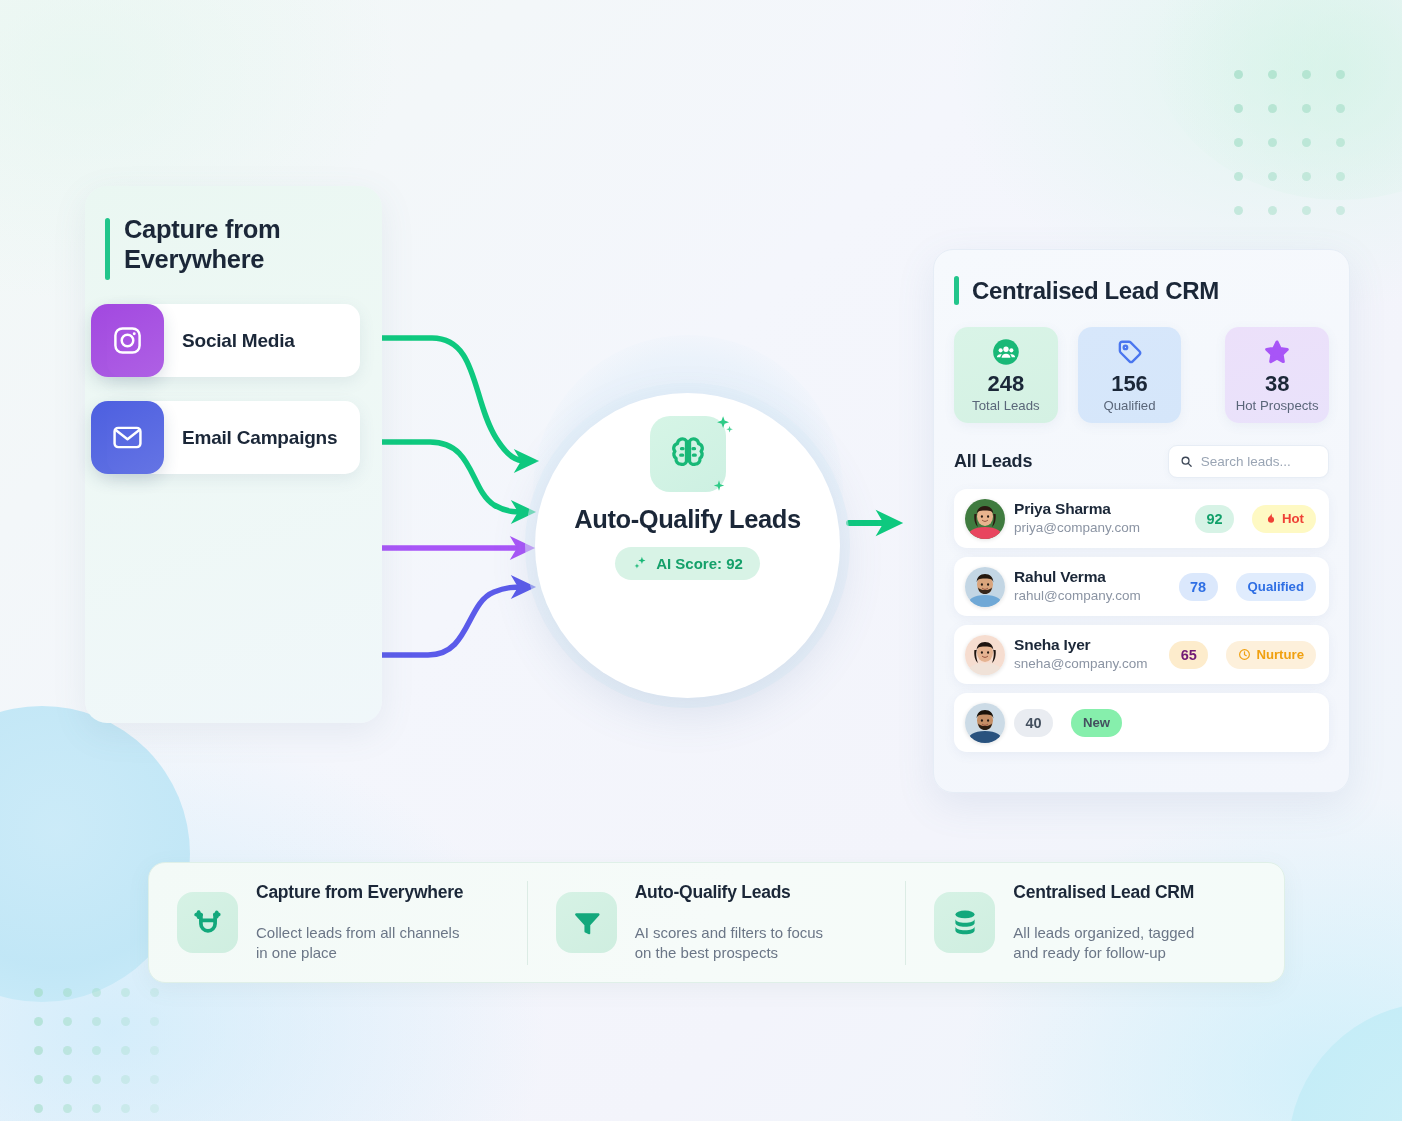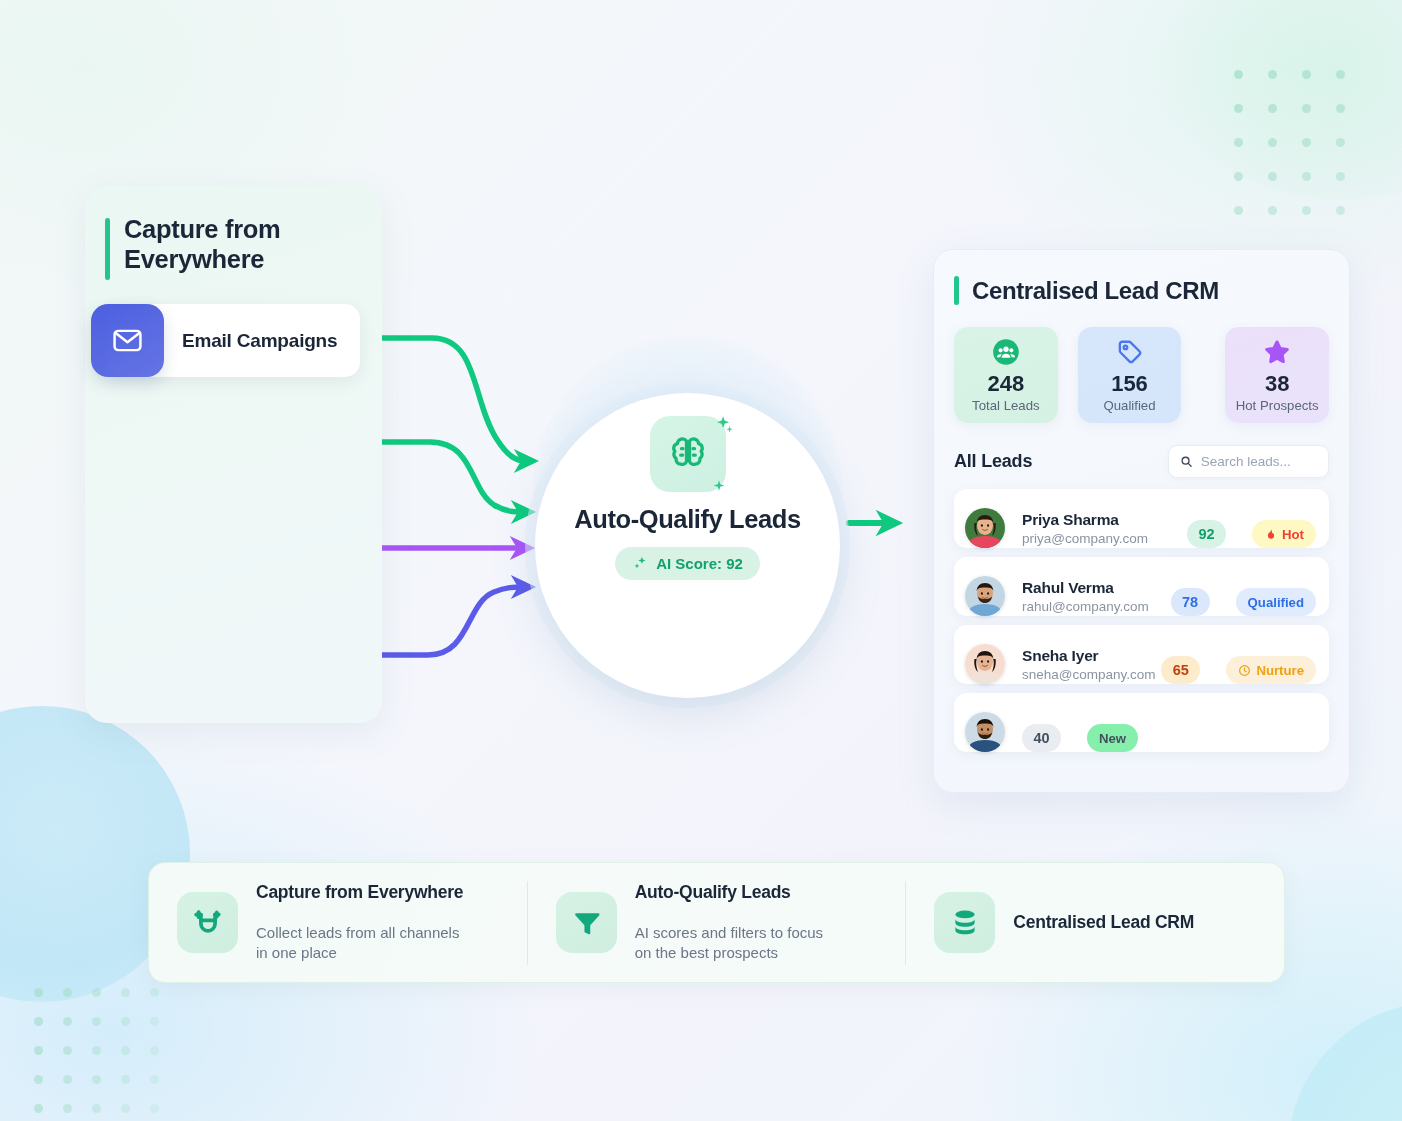--- a/index.html
+++ b/index.html
@@ -138,21 +138,21 @@
   #search-box input {
     border: none; outline: none; background: transparent; width: 100%;
     font-family: "Liberation Sans", sans-serif; font-size: 13.5px; color: #5a6679;
   }
   #search-box input::placeholder { color: #9aa5b4; }
 
   #lead-list { margin-top: 11px; display: flex; flex-direction: column; gap: 9px; }
   .lead-row {
     height: 59px; background: #ffffff; border-radius: 13px;
     box-shadow: 0 3px 11px rgba(90,120,160,0.08);
-    display: flex; align-items: flex-end; padding: 0 13px 0 11px; gap: 17px;
+    display: flex; align-items: center; padding: 0 13px 0 11px; gap: 9px;
   }
   .avatar {
     width: 40px; height: 40px; border-radius: 50%; flex: 0 0 40px; overflow: hidden;
     position: relative; box-shadow: 0 1px 4px rgba(0,0,0,0.12);
   }
   .lead-info { flex: 1 1 auto; min-width: 0; }
   .lead-name { font-size: 15.5px; font-weight: 700; color: #1b2738; line-height: 1.2; letter-spacing: -0.2px; }
   .lead-email { font-size: 13.5px; color: #8b94a3; line-height: 1.32; margin-top: 1px; }
   .score-chip {
     width: 39px; height: 28px; border-radius: 14px; flex: 0 0 39px;
@@ -259,20 +259,30 @@
   <path d="M849,523 L890,523" fill="none" stroke="#0ec97f" stroke-width="6" stroke-linecap="round" marker-end="url(#ah-green)"></path>
 </svg>
 
 <section id="capture-panel">
   <div class="panel-title-wrap">
     <div class="title-bar"></div>
     <h2 class="panel-title">Capture from Everywhere</h2>
   </div>
   <div class="source-list" id="source-list">
       <div class="source-card">
+        <div class="source-icon" style="background:linear-gradient(150deg,#a248e0,#a248e0dd)">
+          <svg width="33" height="33" viewBox="0 0 24 24" fill="none" stroke="#fff" stroke-width="1.8" stroke-linecap="round" stroke-linejoin="round">
+            <rect x="3.2" y="3.2" width="17.6" height="17.6" rx="5.2"></rect>
+            <circle cx="12" cy="12" r="4.2"></circle>
+            <circle cx="16.9" cy="7.1" r="1.05" fill="#fff" stroke="none"></circle>
+          </svg>
+        </div>
+        <span class="source-label">Social Media</span>
+      </div>
+      <div class="source-card">
         <div class="source-icon" style="background:linear-gradient(150deg,#4d5fe0,#4d5fe0dd)">
           <svg width="33" height="33" viewBox="0 0 24 24" fill="none" stroke="#fff" stroke-width="1.8" stroke-linecap="round" stroke-linejoin="round">
             <rect x="2.6" y="5" width="18.8" height="14" rx="2.6"></rect>
             <path d="M3.4 6.6L12 13.3l8.6-6.7"></path>
           </svg>
         </div>
         <span class="source-label">Email Campaigns</span>
       </div>
     </div>
 </section>
@@ -413,21 +423,21 @@
             <path d="M11.6 16c0-6 3.6-9 8.4-9s8.4 3 8.4 9c0-3.4-2.4-4.6-8.4-4.6s-8.4 1.2-8.4 4.6z" fill="#1e1410"></path>
             <path d="M11.8 15c-1.4 4 0 10 1.2 13-3-2-4.2-8-3.6-13zM28.2 15c1.4 4 0 10-1.2 13 3-2 4.2-8 3.6-13z" fill="#1e1410"></path>
             <ellipse cx="16.9" cy="17.4" rx="1.05" ry="1.25" fill="#241a14"></ellipse>
             <ellipse cx="23.1" cy="17.4" rx="1.05" ry="1.25" fill="#241a14"></ellipse>
             <path d="M17.5 21.4c1.5 1.2 3.5 1.2 5 0" stroke="#9c5b45" stroke-width="1.1" fill="none" stroke-linecap="round"></path>
           </svg></div>
         <div class="lead-info">
           <div class="lead-name">Sneha Iyer</div>
           <div class="lead-email">sneha@company.com</div>
         </div>
-        <div class="score-chip" style="background:#fdeccc;color:#c2410c">65</div>
+        <div class="score-chip" style="background:#fdeccc;color:#701a75">65</div>
         <div class="status-chip" style="background:#fdf0db;color:#f0a010">
           <svg width="13" height="13" viewBox="0 0 24 24" fill="none" stroke="#f0a010" stroke-width="2.2" stroke-linecap="round">
             <circle cx="12" cy="12" r="9"></circle>
             <path d="M12 7v5.3l3.3 2"></path>
           </svg>
           <span>Nurture</span>
         </div>
       </div>
       <div class="lead-row">
         <div class="avatar"><svg width="40" height="40" viewBox="0 0 40 40">
@@ -477,15 +487,16 @@
     <div class="legend-item">
       <div class="legend-icon">
         <svg width="32" height="32" viewBox="0 0 24 24" fill="#13a87c">
           <ellipse cx="12" cy="5.6" rx="7.2" ry="2.9"></ellipse>
           <path d="M4.8 9v3c0 1.6 3.2 2.9 7.2 2.9s7.2-1.3 7.2-2.9V9c0 1.6-3.2 2.9-7.2 2.9S4.8 10.6 4.8 9z"></path>
           <path d="M4.8 14.6v3c0 1.6 3.2 2.9 7.2 2.9s7.2-1.3 7.2-2.9v-3c0 1.6-3.2 2.9-7.2 2.9s-7.2-1.3-7.2-2.9z"></path>
         </svg>
       </div>
       <div>
         <div class="legend-title">Centralised Lead CRM</div>
+        <div class="legend-desc"><span>All leads organized, tagged</span><br><span>and ready for follow-up</span></div>
       </div>
     </div>
   </section>
 
 </body></html>

